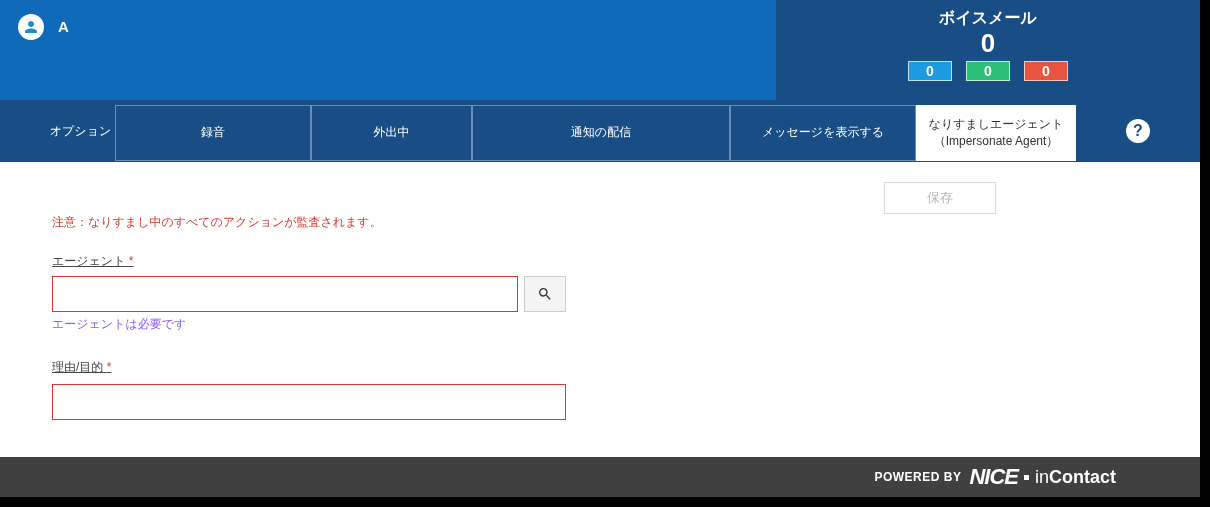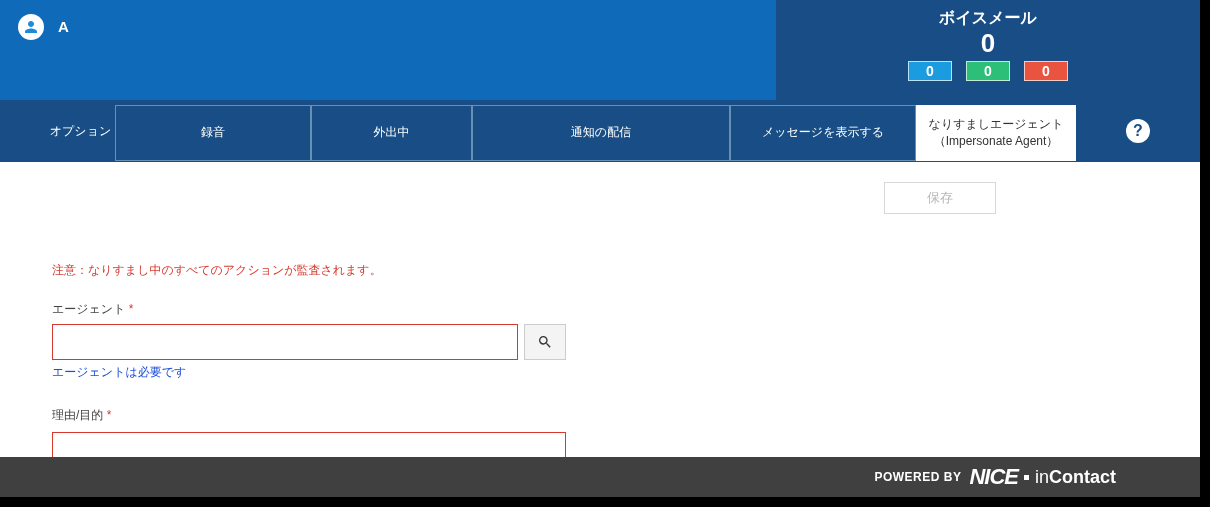--- a/index.html
+++ b/index.html
@@ -28,28 +28,28 @@
   .tab.t2 { width: 161px; }
   .tab.t3 { width: 258px; }
   .tab.t4 { width: 186px; }
   .tab.t5 { width: 160px; }
   .tab.active { background: #fff; color: #333; border-color: #fff; }
   .help-wrap { flex: 1; display: flex; align-items: center; justify-content: center; }
   .help-circle { width: 24px; height: 24px; border-radius: 50%; background: #fff; color: #184e85; font-weight: bold; font-size: 16px; display: flex; align-items: center; justify-content: center; cursor: pointer; }
   
   .content { padding: 20px 52px 10px 52px; position: relative; height: 294px; }
   .save-btn { position: absolute; top: 20px; right: 204px; width: 112px; height: 32px; border: 1px solid #d8d8d8; background: #fff; color: #b7b7b7; font-size: 13px; cursor: pointer; }
-  .warning { color: #d63a2f; font-size: 12px; margin-top: 80px; margin-bottom: 22px; }
-  .field-label { color: #444; font-size: 12px; margin-bottom: 6px; }
+  .warning { color: #d63a2f; font-size: 12px; margin-top: 32px; margin-bottom: 22px; }
+  .field-label { color: #444; font-size: 12px; margin-bottom: 6px; text-decoration: underline; }
   .req { color: #d63a2f; }
   .agent-row { display: flex; margin-bottom: 4px; }
   .agent-input { width: 466px; height: 36px; border: 1px solid #d63a2f; padding: 0 8px; font-size: 13px; outline: none; }
   .search-btn { width: 42px; height: 36px; border: 1px solid #ccc; background: #f4f4f4; margin-left: 6px; cursor: pointer; display: flex; align-items: center; justify-content: center; }
   .search-btn svg { width: 16px; height: 16px; fill: #333; }
-  .err { color: #1d4ed8; font-size: 12px; margin-bottom: 26px; }
+  .err { color: #8b5cf6; font-size: 12px; margin-bottom: 26px; }
   .reason-input { width: 514px; height: 36px; border: 1px solid #d63a2f; padding: 0 8px; font-size: 13px; outline: none; margin-top: 2px; }
   
   .footer { position: absolute; bottom: 0; left: 0; right: 0; height: 40px; background: #404040; display: flex; align-items: center; justify-content: flex-end; padding-right: 84px; }
   .powered { color: #fff; font-size: 12px; font-weight: bold; letter-spacing: 0.5px; margin-right: 8px; }
   .brand { display: flex; align-items: center; color: #fff; }
   .nice { font-size: 22px; font-weight: 800; font-family: Arial; letter-spacing: -1px; font-style: italic; }
   .dot { width: 5px; height: 5px; background: #fff; margin: 0 6px; }
   .incontact { font-size: 18px; }
   .incontact .in { font-weight: normal; margin-top: 28px; }
   .incontact .contact { font-weight: bold; }

